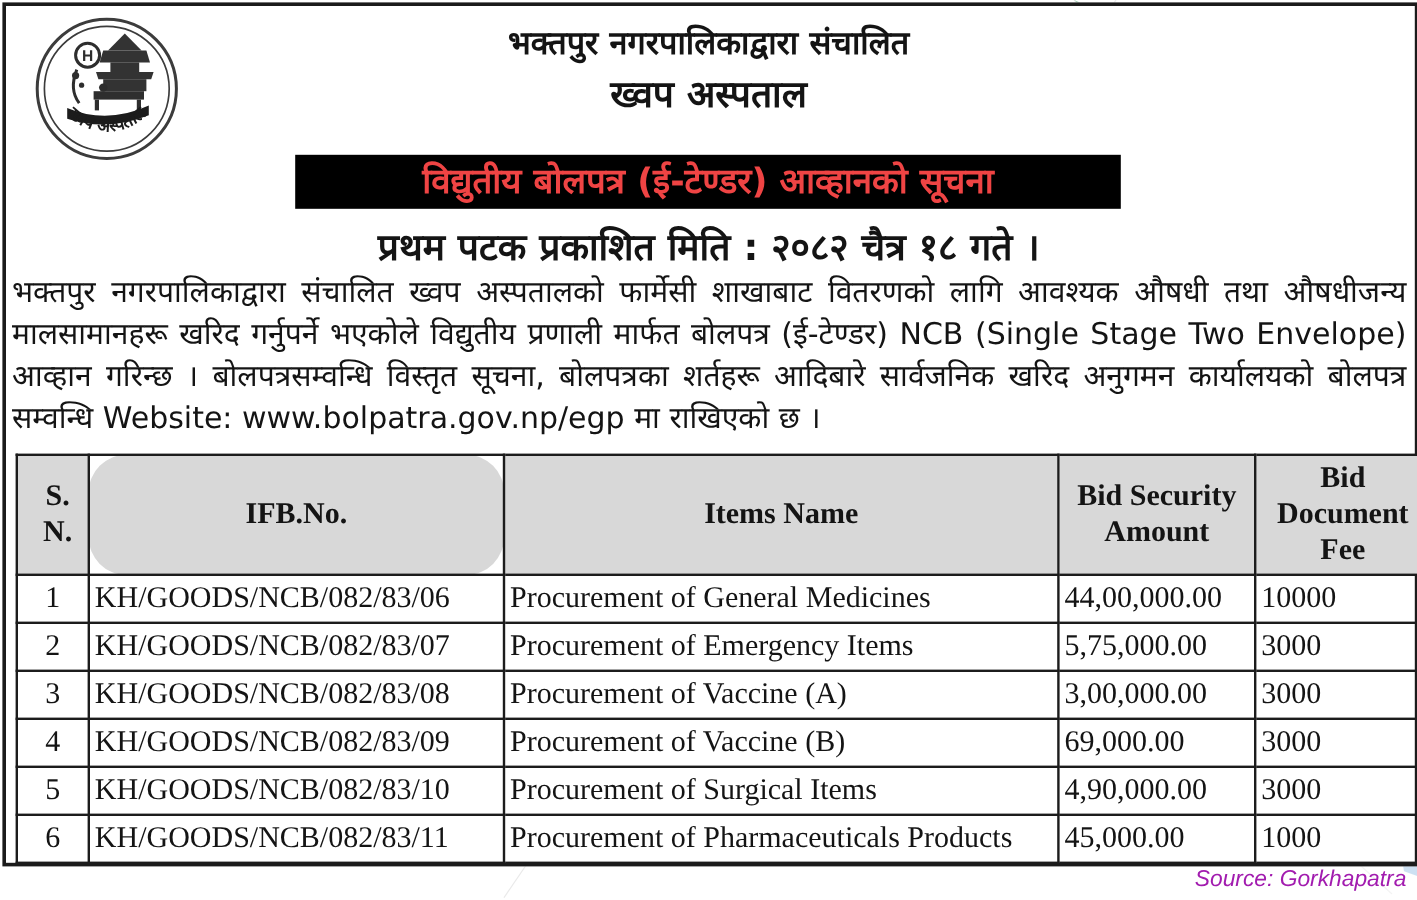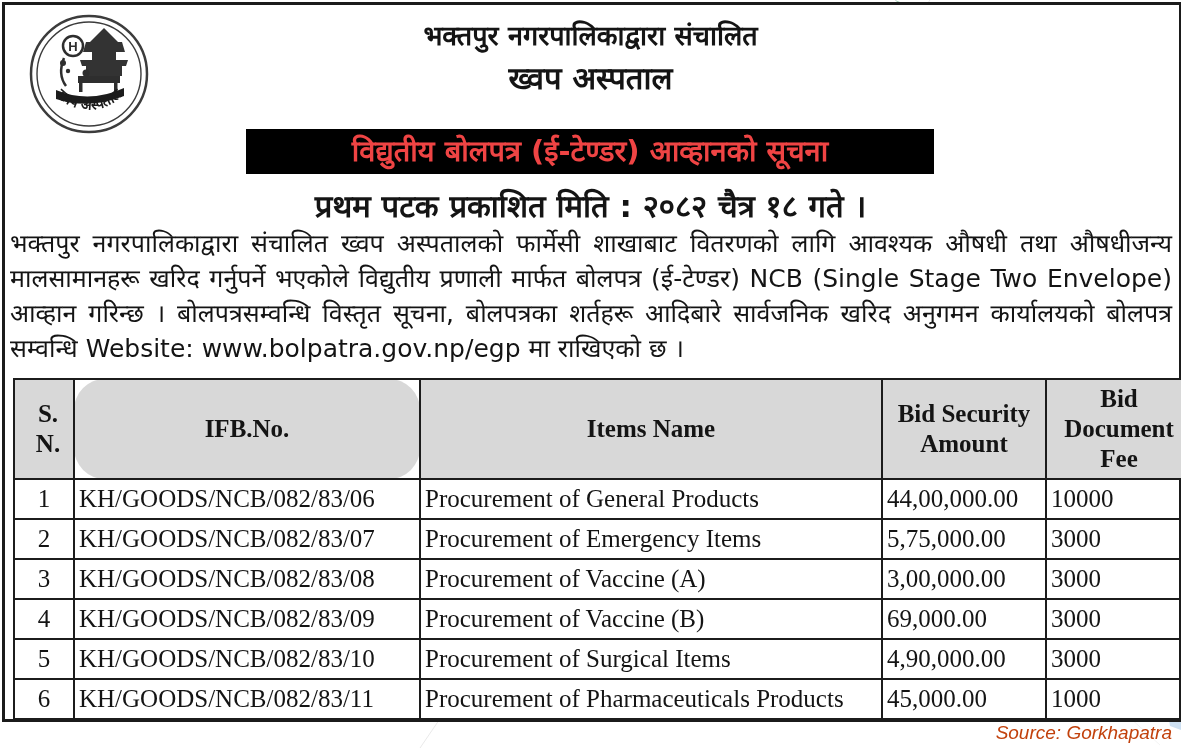--- a/index.html
+++ b/index.html
@@ -42,21 +42,21 @@
   th.c-ifb{width:342px;border-radius:31px;}
   th.c-item{width:458px;}
   th.c-sec{width:160px;}
   th.c-fee{width:142px;}
   td.v-sn{text-align:center;}
   td.v-ifb{padding-left:20px;}
   td.v-item{padding-left:10px;}
   td.v-sec{padding-left:12px;}
   td.v-fee{padding-left:12px;}
   
-  .source{position:absolute;right:9px;top:722px;font-size:19px;font-style:italic;color:#c2410c;
+  .source{position:absolute;right:9px;top:722px;font-size:19px;font-style:italic;color:#a21caf;
           font-family:"Liberation Sans","DejaVu Sans",sans-serif;}
 </style>
 </head>
 <body>
 
 <div id="page">
 
   <div class="wm-layer">
     <svg class="faint-lines" width="1181" height="750" viewBox="0 0 1181 750">
       <line x1="930" y1="0" x2="420" y2="748" stroke="#999" stroke-opacity="0.22" stroke-width="1"></line>
@@ -131,21 +131,21 @@
         <th class="c-ifb">IFB.No.</th>
         <th class="c-item">Items Name</th>
         <th class="c-sec">Bid Security Amount</th>
         <th class="c-fee">Bid Document Fee</th>
       </tr>
     </thead>
     <tbody>
       <tr>
         <td class="v-sn">1</td>
         <td class="v-ifb">KH/GOODS/NCB/082/83/06</td>
-        <td class="v-item">Procurement of General Products</td>
+        <td class="v-item">Procurement of General Medicines</td>
         <td class="v-sec">44,00,000.00</td>
         <td class="v-fee">10000</td>
       </tr>
       <tr>
         <td class="v-sn">2</td>
         <td class="v-ifb">KH/GOODS/NCB/082/83/07</td>
         <td class="v-item">Procurement of Emergency Items</td>
         <td class="v-sec">5,75,000.00</td>
         <td class="v-fee">3000</td>
       </tr>

